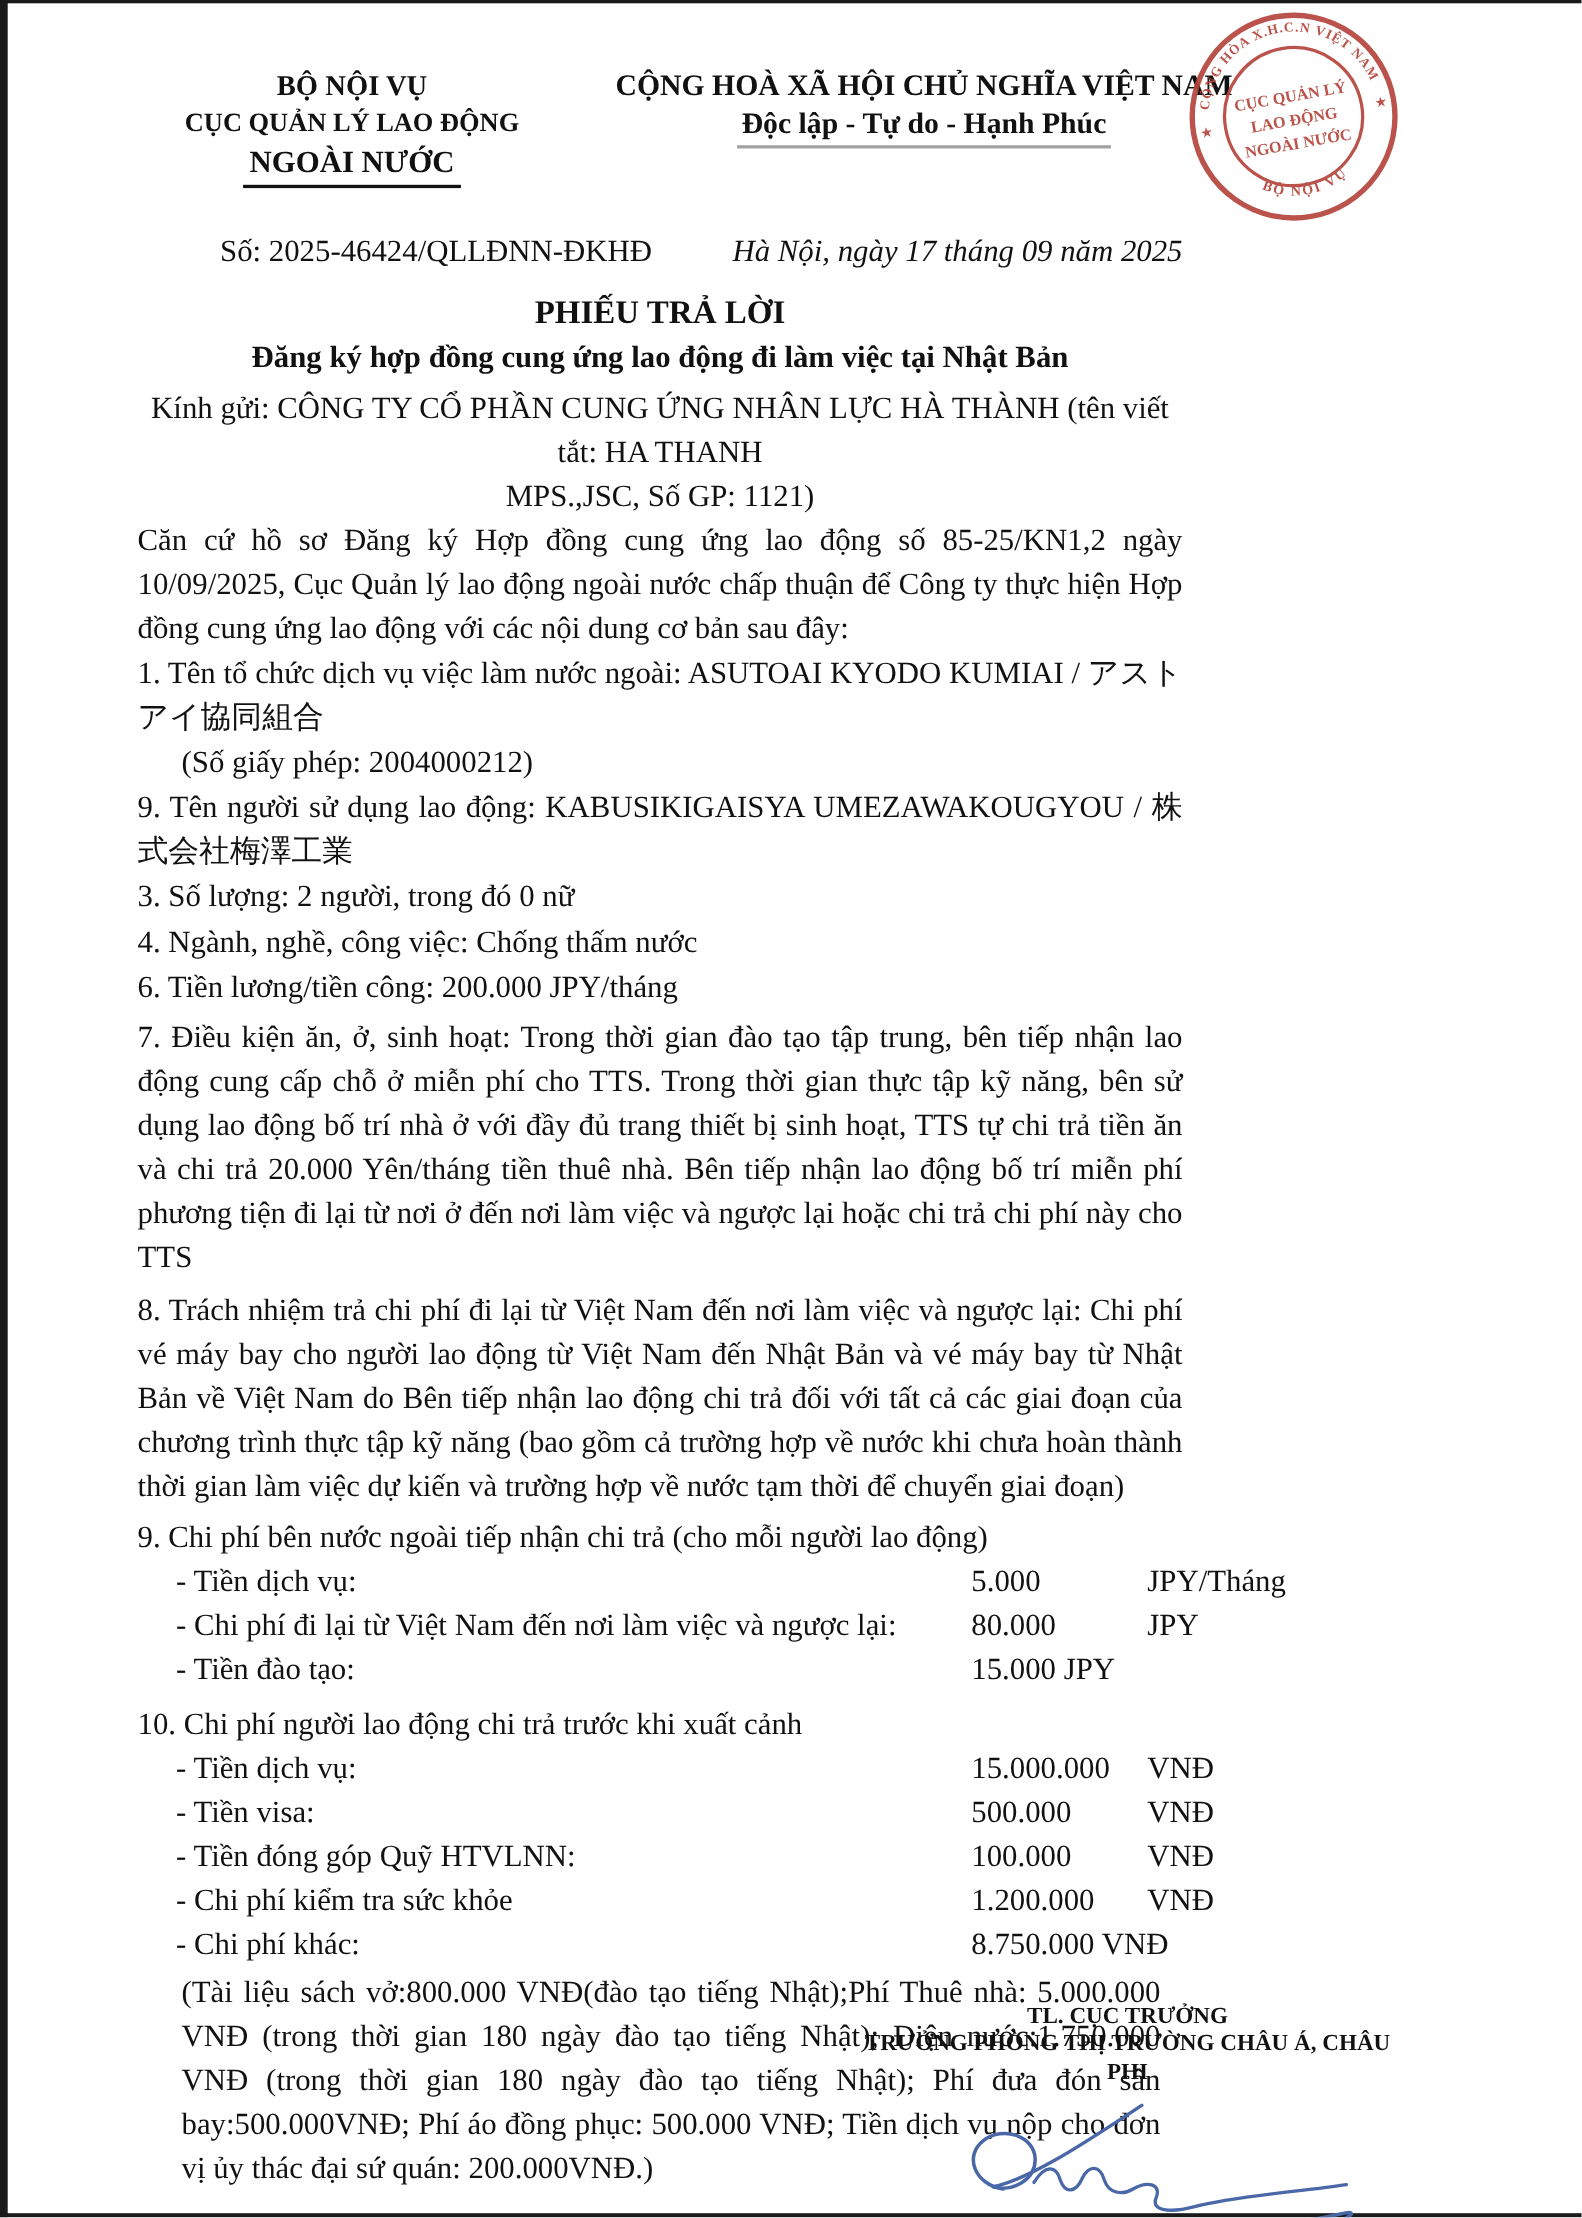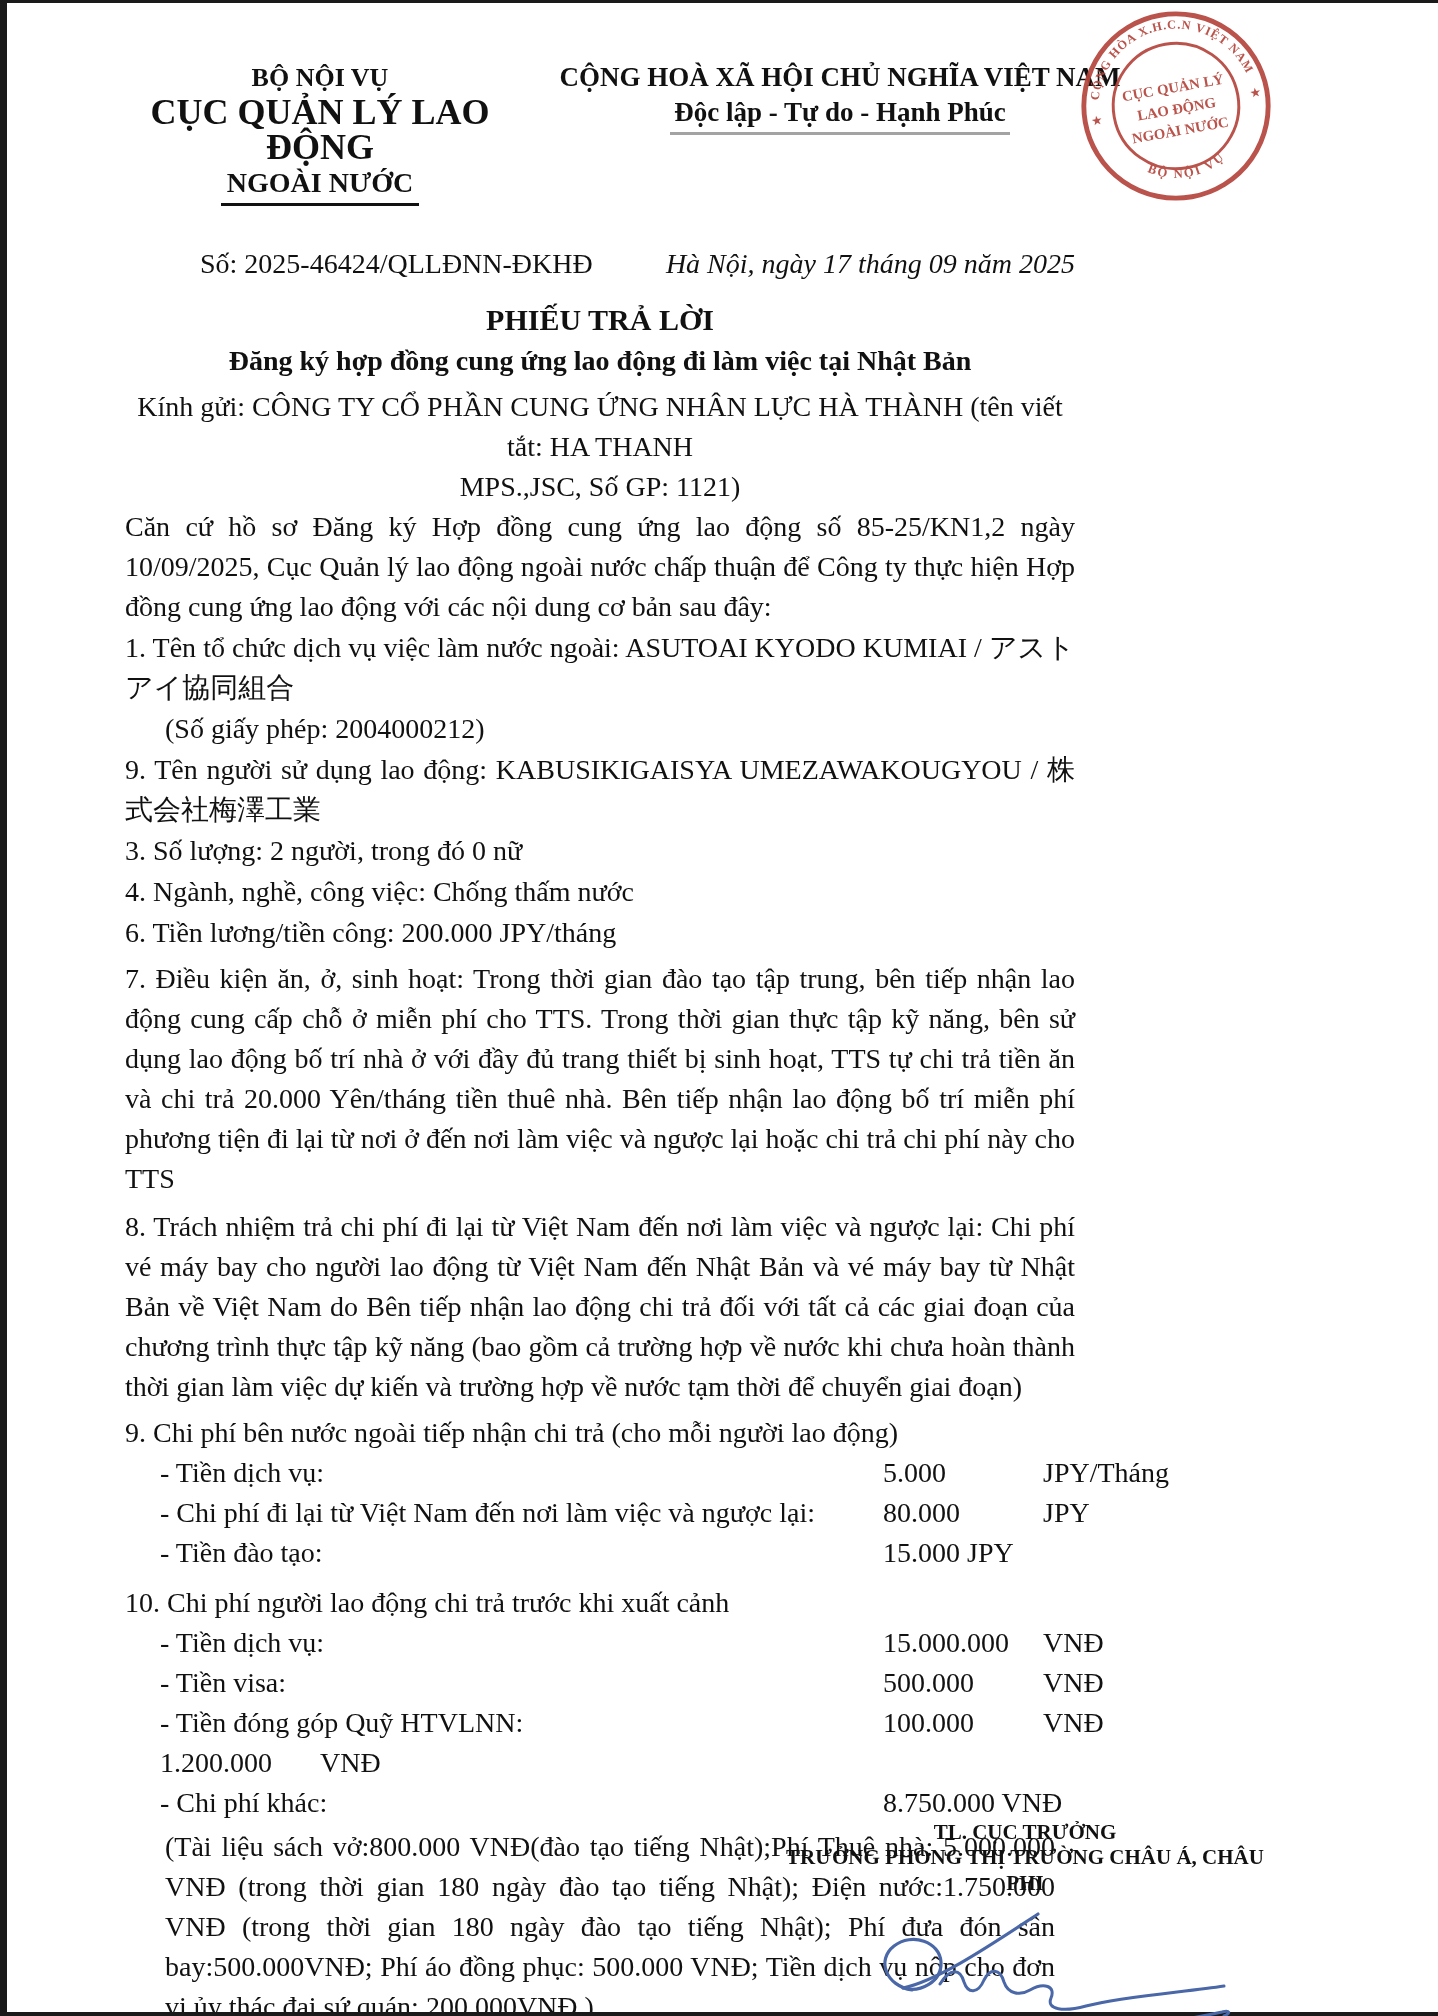--- a/index.html
+++ b/index.html
@@ -14,21 +14,21 @@
   
   .edge-left{position:absolute;left:0;top:0;width:7px;height:2016px;background:#1a1a1a;}
   .edge-top{position:absolute;left:0;top:0;width:1438px;height:3px;background:#1a1a1a;}
   .edge-bottom{position:absolute;left:0;bottom:0;width:1438px;height:4px;background:#1a1a1a;}
 
   .content{margin-left:125px;width:950px;font-size:28px;line-height:40px;}
 
   .header{display:flex;padding-top:60px;}
   .header-left{width:430px;margin-left:105px;text-align:center;font-weight:bold;line-height:35px;}
   .header-left .l1{font-size:26px;}
-  .header-left .l2{font-size:36px;}
+  .header-left .l2{font-size:24px;}
   .header-left .l3{font-size:28px;display:inline-block;border-bottom:3px solid #111;padding:0 6px 3px 6px;}
   .header-right{width:600px;margin-left:5px;text-align:center;font-weight:bold;line-height:35px;}
   .header-right .l1{font-size:27px;}
   .header-right .l2{font-size:27px;display:inline-block;border-bottom:3px solid #a3a3a3;padding:0 4px 2px 4px;}
 
   .meta{display:flex;margin-top:38px;height:40px;}
   .doc-number{margin-left:75px;}
   .place-date{margin-left:auto;font-style:italic;}
 
   .title{text-align:center;font-weight:bold;font-size:30px;margin-top:16px;}
@@ -145,20 +145,21 @@
       <span class="fee-label">- Tiền visa:</span>
       <span class="fee-value">500.000</span>
       <span class="fee-unit">VNĐ</span>
     </div>
     <div class="fee-row">
       <span class="fee-label">- Tiền đóng góp Quỹ HTVLNN:</span>
       <span class="fee-value">100.000</span>
       <span class="fee-unit">VNĐ</span>
     </div>
     <div class="fee-row">
+      <span class="fee-label">- Chi phí kiểm tra sức khỏe</span>
       <span class="fee-value">1.200.000</span>
       <span class="fee-unit">VNĐ</span>
     </div>
     <div class="fee-row">
       <span class="fee-label">- Chi phí khác:</span>
       <span class="fee-value">8.750.000 VNĐ</span>
       <span class="fee-unit"></span>
     </div>
 
     <div class="note">(Tài liệu sách vở:800.000 VNĐ(đào tạo tiếng Nhật);Phí Thuê nhà: 5.000.000 VNĐ (trong thời gian 180 ngày đào tạo tiếng Nhật); Điện nước:1.750.000 VNĐ (trong thời gian 180 ngày đào tạo tiếng Nhật); Phí đưa đón sân bay:500.000VNĐ; Phí áo đồng phục: 500.000 VNĐ; Tiền dịch vụ nộp cho đơn vị ủy thác đại sứ quán: 200.000VNĐ.)</div>

